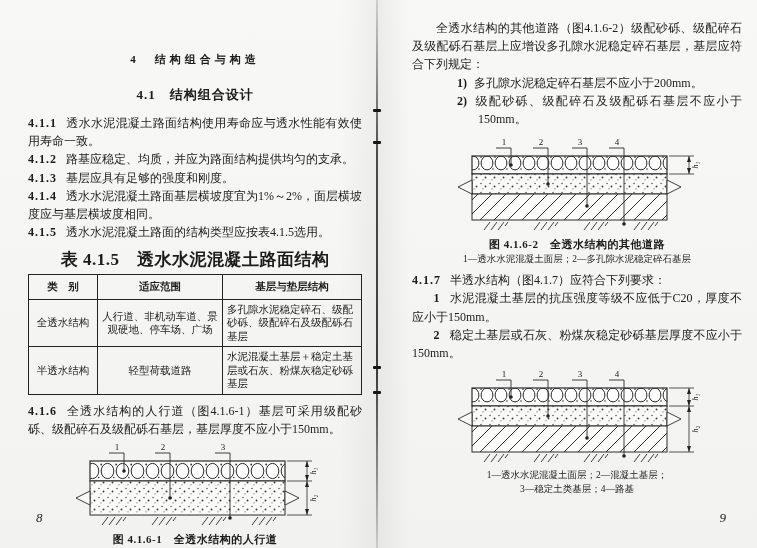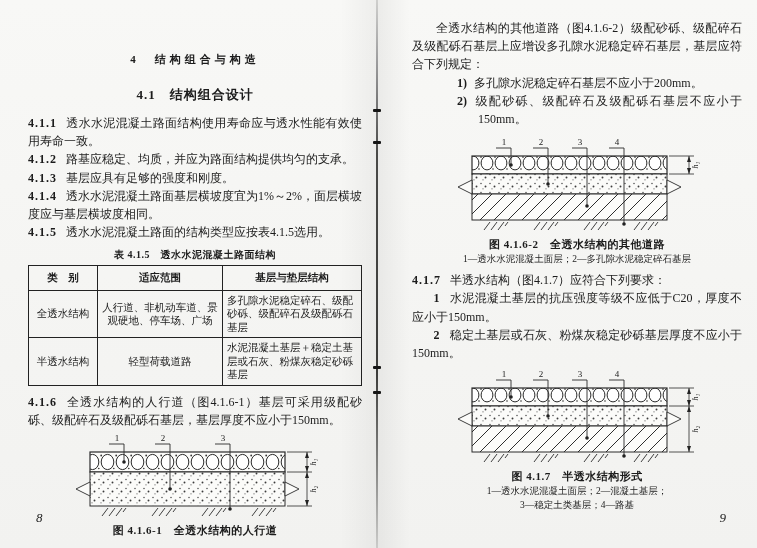--- a/index.html
+++ b/index.html
@@ -14,21 +14,21 @@
   h1.chapter{margin:52px 0 0;text-align:center;font-size:11px;font-weight:bold;letter-spacing:4px;}
   h2.section{margin:19px 0 10px;text-align:center;font-size:13px;font-weight:bold;letter-spacing:1px;}
   .para{margin:0;font-size:12px;line-height:18.2px;text-align:justify;}
   .para.gap{margin-top:7px;}
   .cnum{margin-right:9px;letter-spacing:1px;}
   .indent{text-indent:2em;}
   .item{margin:0;font-size:12px;line-height:18.2px;padding-left:66px;text-indent:-21px;text-align:justify;}
   .inum{margin-right:7px;}
   .sub{margin:0;font-size:12px;line-height:18.2px;text-indent:1.8em;text-align:justify;}
   .snum{margin-right:10px;}
-  .tbl-cap{text-align:center;font-weight:bold;font-size:10px;margin:7px 0 3px;letter-spacing:0.5px;}
+  .tbl-cap{text-align:center;font-weight:bold;font-size:17px;margin:7px 0 3px;letter-spacing:0.5px;}
   table.spec{width:100%;border-collapse:collapse;font-size:10.5px;line-height:13.5px;border:1.5px solid #1a1a1a;}
   .spec th,.spec td{border:1px solid #222;padding:3px 4px;}
   .spec th{font-weight:bold;text-align:center;padding:5px 3px;}
   .spec td.c1{text-align:center;width:60px;border-radius:20px;}
   .spec td.c2{text-align:center;width:116px;}
   .spec td.c3{text-align:left;}
   .figure{text-align:center;margin-top:3px;}
   .fig-cap{font-size:11px;font-weight:bold;margin-top:1px;letter-spacing:0.5px;}
   .fig-leg{font-size:9.5px;margin-top:1px;line-height:13px;}
   .figsvg{display:block;margin:0 auto;}
@@ -320,21 +320,20 @@
           <line x1="217" y1="84" x2="242" y2="84"></line>
             <line x1="237" y1="20" x2="237" y2="84"></line>
           <polygon points="237,20 235,26 239,26" fill="#222" stroke="none"></polygon>
           <polygon points="237,38 235,32 239,32" fill="#222" stroke="none"></polygon>
           <polygon points="237,38 235,44 239,44" fill="#222" stroke="none"></polygon>
           <polygon points="237,84 235,78 239,78" fill="#222" stroke="none"></polygon>
         </g>
         <text class="dimt" transform="rotate(-90 246 29)" x="246" y="29" text-anchor="middle">h₁</text>
         <text class="dimt" transform="rotate(-90 246 61)" x="246" y="61" text-anchor="middle">h₂</text>
       </svg>
-      <div class="fig-cap">图 4.1.7　半透水结构形式</div>
       <div class="fig-leg">1—透水水泥混凝土面层；2—混凝土基层；</div>
       <div class="fig-leg">3—稳定土类基层；4—路基</div>
     </div>
 
     <div class="pagenum">9</div>
   </div>
 
   <div class="shadeL"></div>
   <div class="shadeR"></div>
   <div class="gutter">

